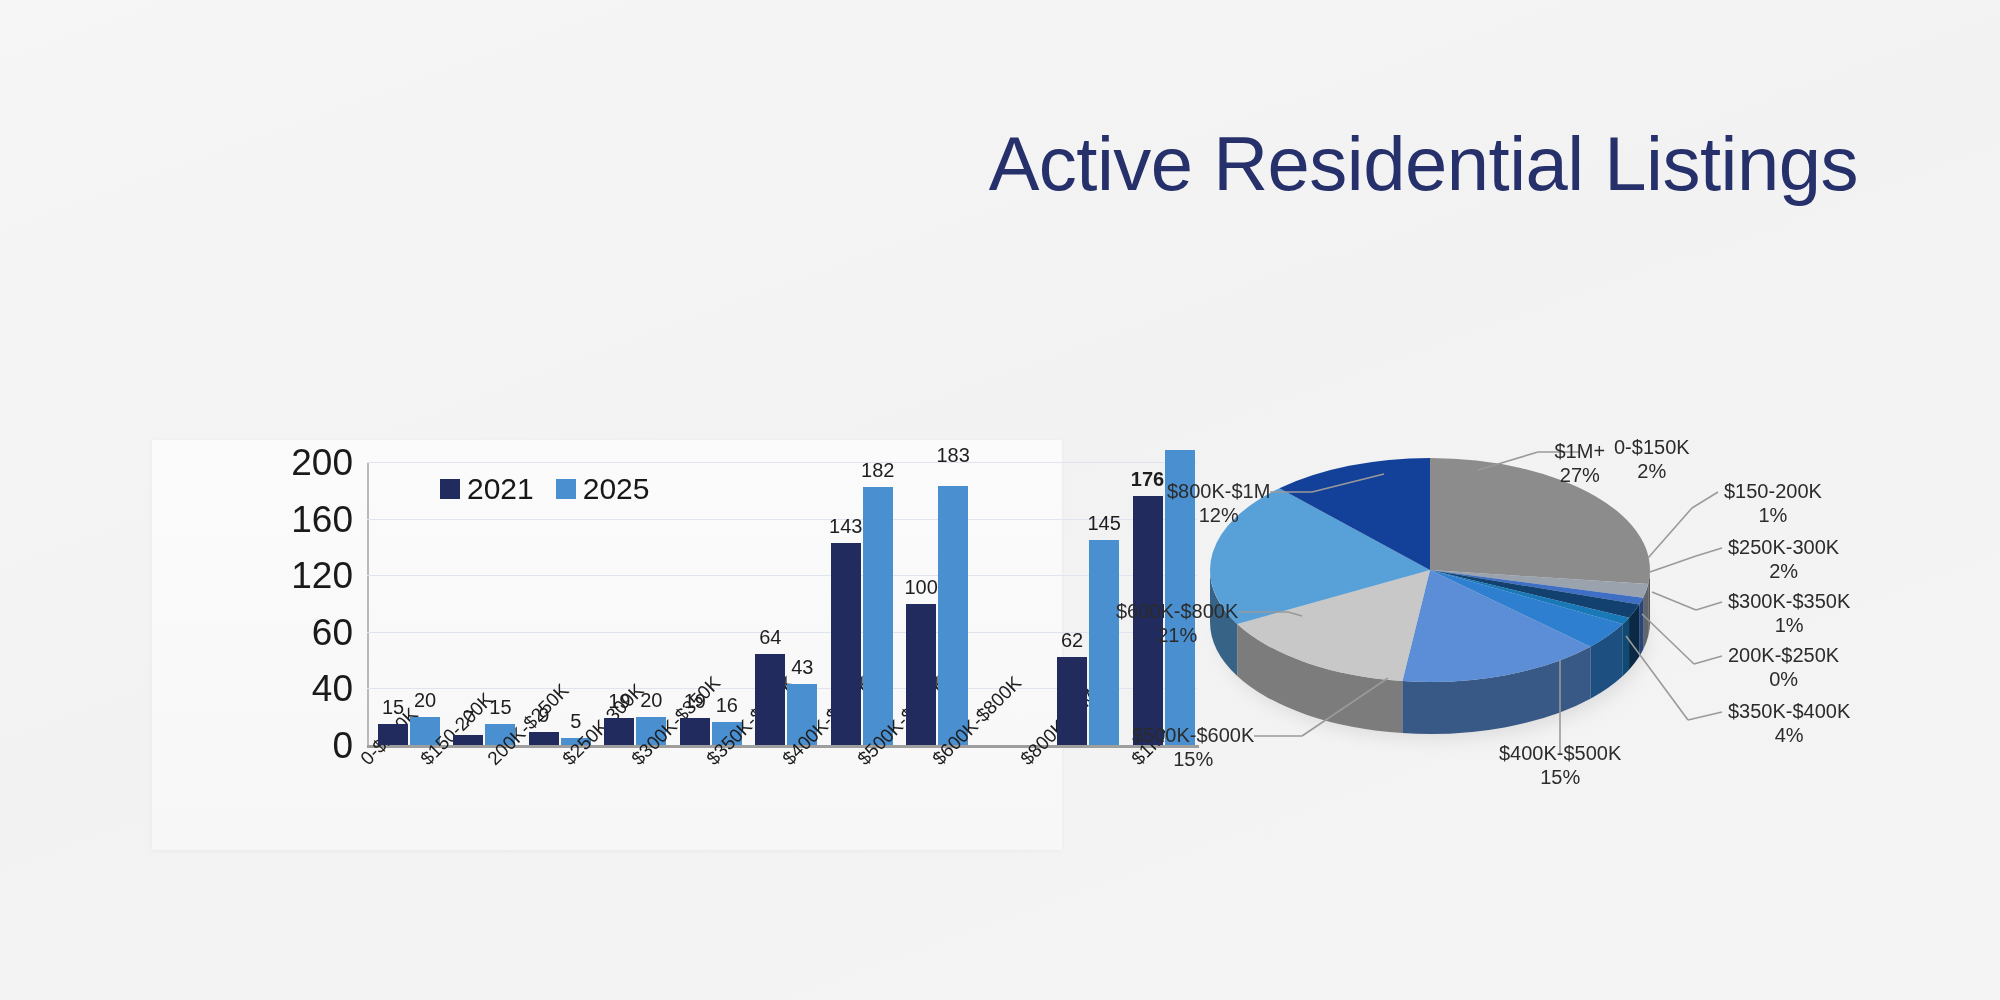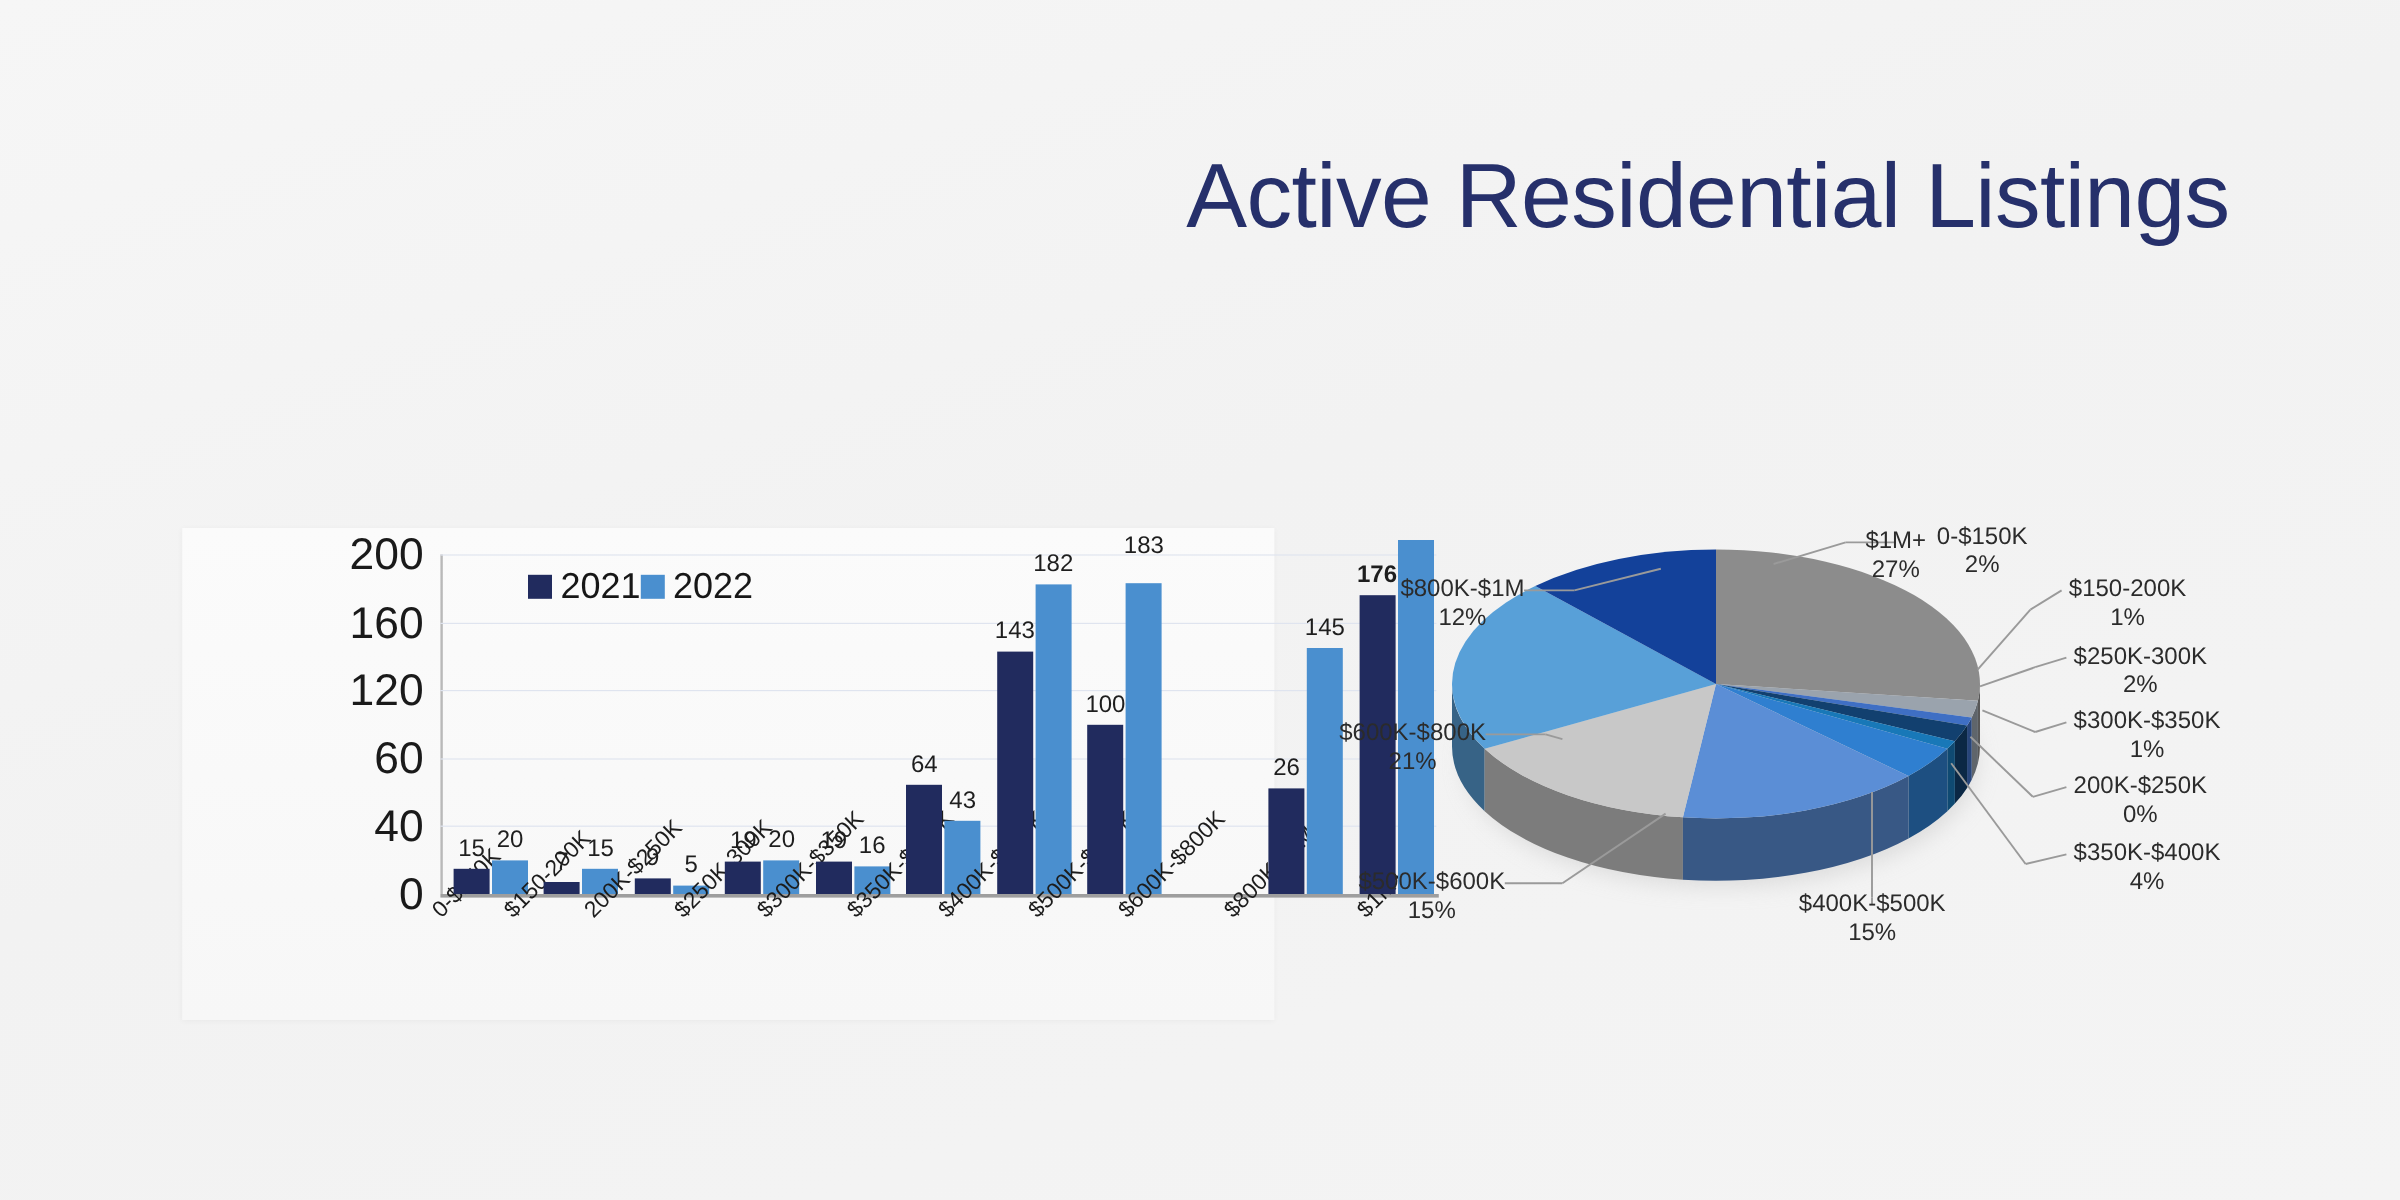--- a/index.html
+++ b/index.html
@@ -123,20 +123,21 @@
     line-height: 1;
   }
 
   
   #bar-legend {
     position: absolute;
     left: 288px;
     top: 34px;
     display: flex;
     align-items: center;
+    gap: 22px;
     z-index: 5;
   }
   .legend-item { display: flex; align-items: center; gap: 7px; }
   .legend-swatch { width: 20px; height: 20px; display: inline-block; }
   .legend-label { font-size: 30px; color: #171717; line-height: 1; }
 
   
   #pie-panel {
     position: absolute;
     left: 1100px;
@@ -165,21 +166,21 @@
 
 <div id="bar-panel">
 
   <div id="bar-legend">
     <div class="legend-item">
       <span class="legend-swatch" style="background: rgb(33, 43, 94);"></span>
       <span class="legend-label">2021</span>
     </div>
     <div class="legend-item">
       <span class="legend-swatch" style="background: rgb(74, 143, 207);"></span>
-      <span class="legend-label">2022</span>
+      <span class="legend-label">2025</span>
     </div>
   </div>
 
   <div class="plot" id="bar-plot">
     <div class="axis-y-line"></div>
     <div class="axis-x-line"></div>
   <div class="ytick" style="top: 283px;">0</div>
       <div class="gridline" style="top: 226.4px;"></div>
       <div class="ytick" style="top: 226.4px;">40</div>
       <div class="gridline" style="top: 169.8px;"></div>
@@ -243,21 +244,21 @@
       <div class="group" style="left: 537.182px; width: 65.4545px;">
         <div class="bar y2021" style="height: 141.5px;"></div>
         <div class="barlabel" style="left: 17px; bottom: 148.5px;">100</div>
         <div class="bar y2022" style="height: 258.945px;"></div>
         <div class="barlabel" style="left: 49px; bottom: 280px;">183</div>
       </div>
       <div class="xlabel" style="left: 562.436px;">$600K-$800K</div>
       <div class="xlabel" style="left: 650.491px;">$800K-$1M</div>
       <div class="group" style="left: 688.091px; width: 65.4545px;">
         <div class="bar y2021" style="height: 87.73px;"></div>
-        <div class="barlabel" style="left: 17px; bottom: 94.73px;">26</div>
+        <div class="barlabel" style="left: 17px; bottom: 94.73px;">62</div>
         <div class="bar y2022" style="height: 205.175px;"></div>
         <div class="barlabel" style="left: 49px; bottom: 212.175px;">145</div>
       </div>
       <div class="xlabel" style="left: 760.945px;">$1M+</div>
       <div class="group" style="left: 763.545px; width: 65.4545px;">
         <div class="bar y2021" style="height: 249.04px;"></div>
         <div class="barlabel" style="left: 17px; bottom: 256.04px; font-weight: bold;">176</div>
         <div class="bar y2022" style="height: 295px;"></div>
       </div>
     </div>

